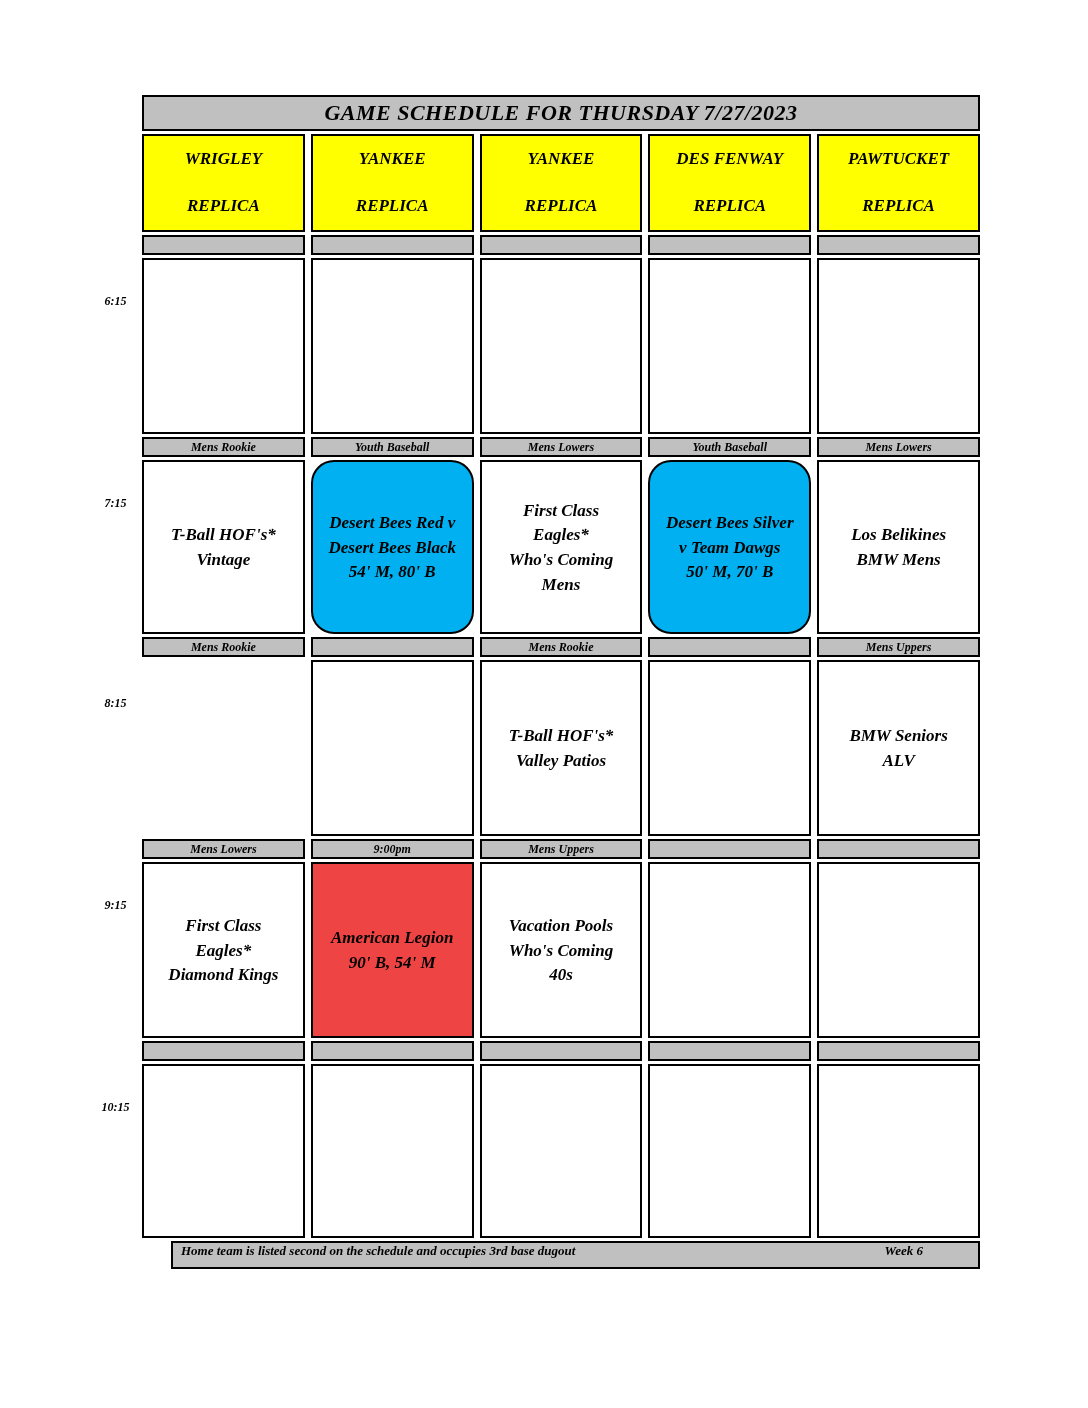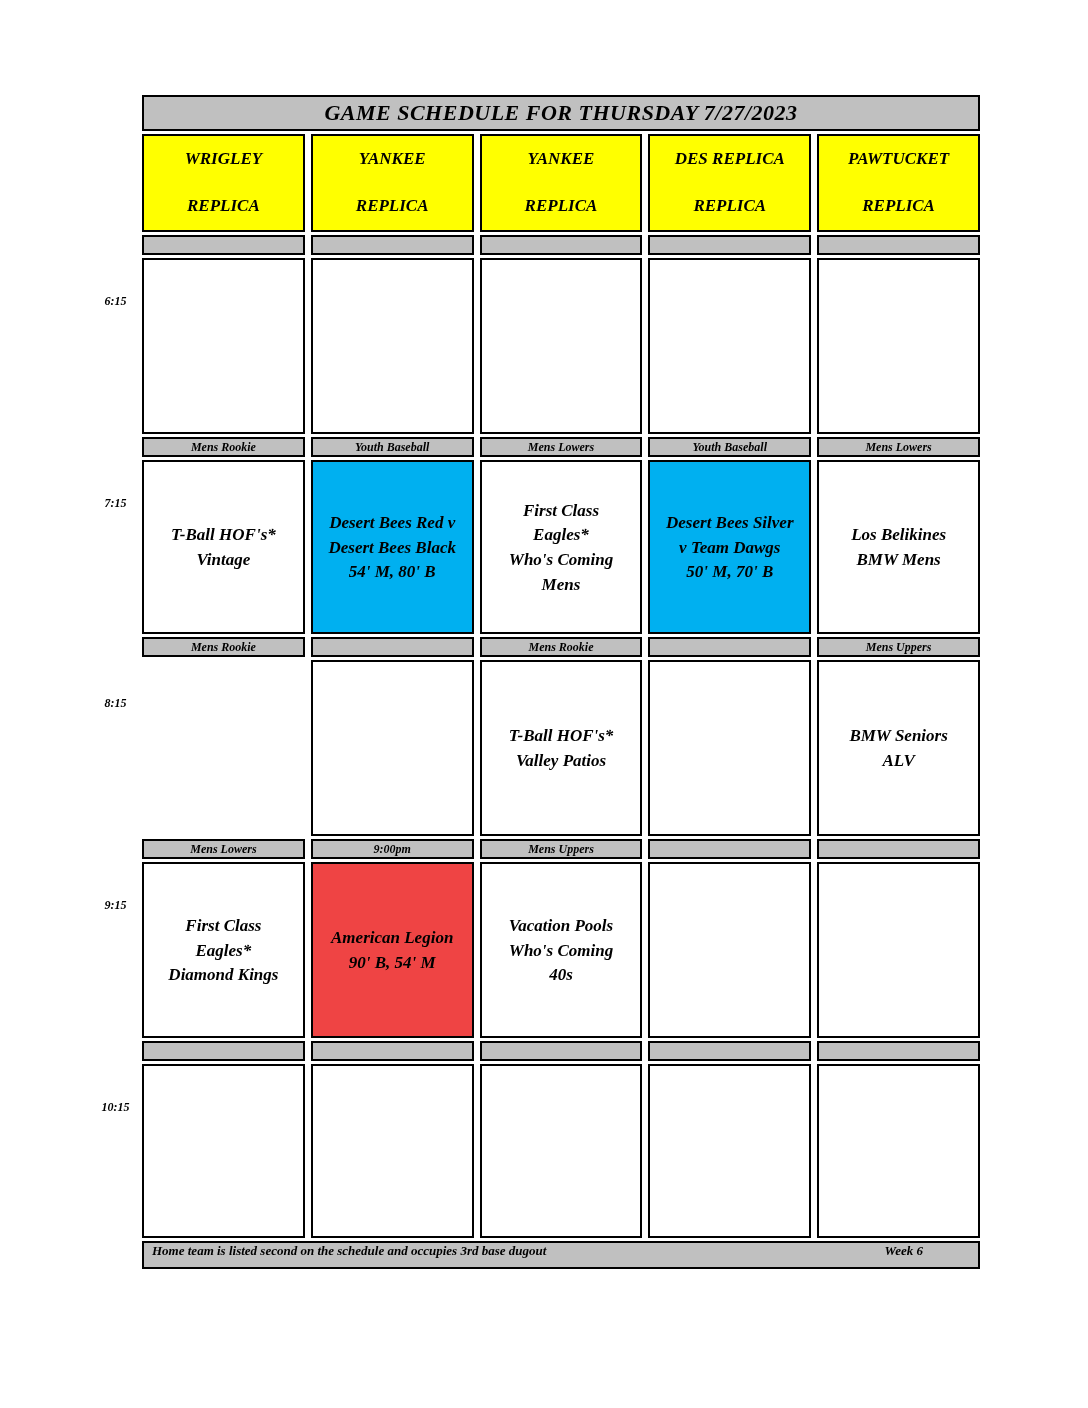--- a/index.html
+++ b/index.html
@@ -45,34 +45,35 @@
     display: flex; align-items: center; justify-content: center;
     font-size: 12px; line-height: 1;
   }
   .game {
     background: #ffffff;
     border: 2px solid #000;
     display: flex; flex-direction: column; align-items: center; justify-content: center;
     padding: 28px 4px 26px 4px;
     font-size: 17px; text-align: center; line-height: 1.45;
   }
-  .game[data-bg="blue"] { background: #00B0F0; }
+  .game[data-bg="blue"] { background: #00B0F0; border-radius: 23px; }
   .game[data-bg="red"]  { background: #ef4444; }
   .matchup, .detail { white-space: pre-line; }
   .time {
     grid-column: 1;
     font-size: 12px; text-align: center; padding-top: 36px;
   }
   .footer {
     grid-row: 13; grid-column: 2 / -1;
     background: #C0C0C0;
     border: 2px solid #000;
     display: flex; align-items: center; justify-content: space-between;
     font-size: 13px;
     padding: 0 55px 8px 8px;
+    margin-left: 29px;
   }
   .r3{grid-row:3}.r4{grid-row:4}.r5{grid-row:5}.r6{grid-row:6}.r7{grid-row:7}
   .r8{grid-row:8}.r9{grid-row:9}.r10{grid-row:10}.r11{grid-row:11}.r12{grid-row:12}
   .c1{grid-column:2}.c2{grid-column:3}.c3{grid-column:4}.c4{grid-column:5}.c5{grid-column:6}
 </style>
 </head>
 <body>
 
 <div class="sheet">
 
@@ -84,21 +85,21 @@
   </div>
   <div class="hdr c2">
     <div>YANKEE</div>
     <div>REPLICA</div>
   </div>
   <div class="hdr c3">
     <div>YANKEE</div>
     <div>REPLICA</div>
   </div>
   <div class="hdr c4">
-    <div>DES REPLICA</div>
+    <div>DES FENWAY</div>
     <div>REPLICA</div>
   </div>
   <div class="hdr c5">
     <div>PAWTUCKET</div>
     <div>REPLICA</div>
   </div>
 
   <div class="band r3 c1"></div>
   <div class="band r3 c2"></div>
   <div class="band r3 c3"></div>

